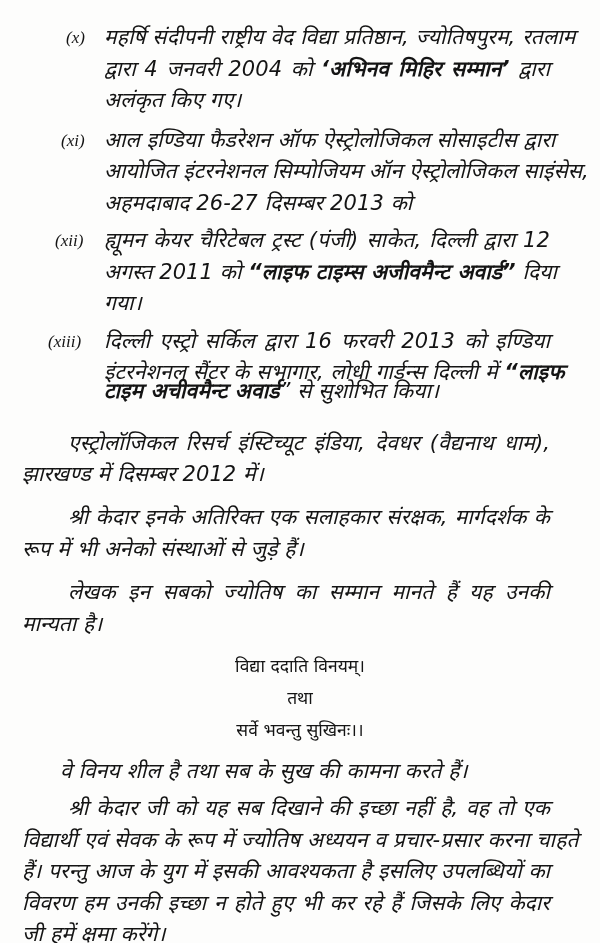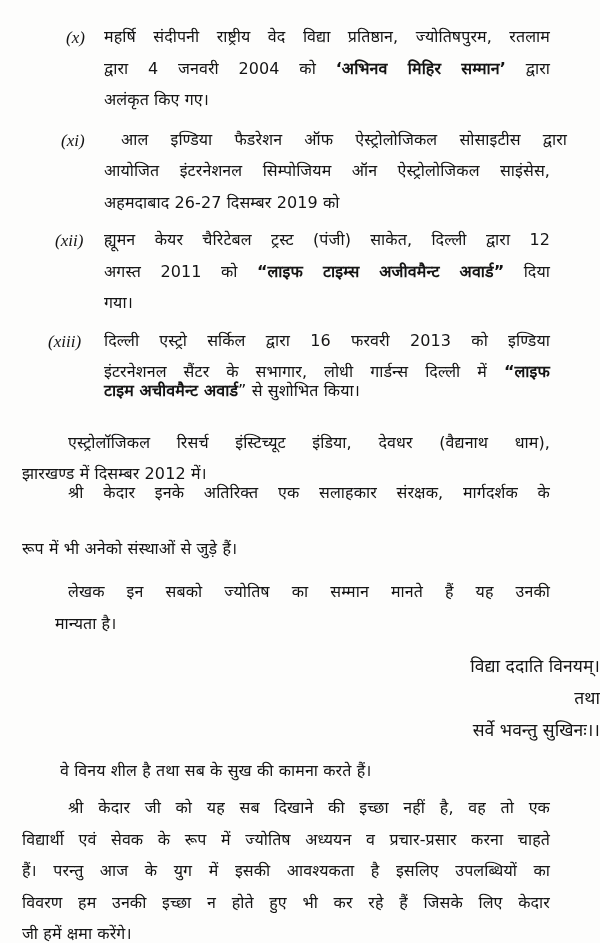--- a/index.html
+++ b/index.html
@@ -16,42 +16,43 @@
       color: #141414;
     }
     .page {
       position: absolute;
       left: 0; top: 0;
       width: 600px; height: 943px;
       background: #fdfdfc;
     }
     .line {
       position: absolute;
-      font-size: 16px;
+      font-size: 21px;
       line-height: 22px;
       white-space: nowrap;
       letter-spacing: 0.1px;
+      font-style: italic;
     }
     .justify {
       text-align: justify;
       text-align-last: justify;
     }
     .marker {
       position: absolute;
       font-family: "Liberation Serif", serif;
       font-style: italic;
       font-size: 17px;
       line-height: 22px;
       white-space: nowrap;
     }
     .bold { font-weight: bold; }
     .center {
       position: absolute;
       left: 0; width: 600px;
-      text-align: right;
+      text-align: center;
       font-size: 17.5px;
       line-height: 22px;
     }
   </style>
 </head>
 <body>
 
 <div class="page">
 
   <div>
@@ -62,28 +63,28 @@
     <div class="line justify" style="left:104px; top:58px; width:446px;">
       <span>द्वारा 4 जनवरी 2004 को </span><span class="bold">‘अभिनव मिहिर सम्मान’</span><span> द्वारा</span>
     </div>
     <div class="line" style="left:104px; top:89px;">
       <span>अलंकृत किए गए।</span>
     </div>
   </div>
 
   <div>
     <span class="marker" style="left:61px; top:130px;">(xi)</span>
-    <div class="line justify" style="left:104px; top:129px; width:446px;margin-left:17px;">
+    <div class="line justify" style="left:104px; top:129px; width:446px;">
       <span>आल इण्डिया फैडरेशन ऑफ ऐस्ट्रोलोजिकल सोसाइटीस द्वारा</span>
     </div>
     <div class="line justify" style="left:104px; top:160px; width:446px;">
       <span>आयोजित इंटरनेशनल सिम्पोजियम ऑन ऐस्ट्रोलोजिकल साइंसेस,</span>
     </div>
     <div class="line" style="left:104px; top:192px;">
-      <span>अहमदाबाद 26-27 दिसम्बर 2019 को</span>
+      <span>अहमदाबाद 26-27 दिसम्बर 2013 को</span>
     </div>
   </div>
 
   <div>
     <span class="marker" style="left:55px; top:230px;font-style:italic;">(xii)</span>
     <div class="line justify" style="left:104px; top:229px; width:446px;">
       <span>ह्यूमन केयर चैरिटेबल ट्रस्ट (पंजी) साकेत, दिल्ली द्वारा 12</span>
     </div>
     <div class="line justify" style="left:104px; top:261px; width:446px;">
       <span>अगस्त 2011 को </span><span class="bold">“लाइफ टाइम्स अजीवमैन्ट अवार्ड”</span><span> दिया</span>
@@ -109,33 +110,33 @@
   <div>
     <div class="line justify" style="left:68px; top:432px; width:482px;">
       <span>एस्ट्रोलॉजिकल रिसर्च इंस्टिच्यूट इंडिया, देवधर (वैद्यनाथ धाम),</span>
     </div>
     <div class="line" style="left:22px; top:463px;">
       <span>झारखण्ड में दिसम्बर 2012 में।</span>
     </div>
   </div>
 
   <div>
-    <div class="line justify" style="left:68px; top:482px; width:482px;">
+    <div class="line justify" style="left:68px; top:506px; width:482px;">
       <span>श्री केदार इनके अतिरिक्त एक सलाहकार संरक्षक, मार्गदर्शक के</span>
     </div>
     <div class="line" style="left:22px; top:538px;">
       <span>रूप में भी अनेको संस्थाओं से जुड़े हैं।</span>
     </div>
   </div>
 
   <div>
     <div class="line justify" style="left:68px; top:581px; width:482px;">
       <span>लेखक इन सबको ज्योतिष का सम्मान मानते हैं यह उनकी</span>
     </div>
-    <div class="line" style="left:22px; top:613px;margin-left:33px;">
+    <div class="line" style="left:22px; top:613px;">
       <span>मान्यता है।</span>
     </div>
   </div>
 
   <div>
     <div class="center" style="top:655px;">विद्या ददाति विनयम्।</div>
     <div class="center" style="top:687px;">तथा</div>
     <div class="center" style="top:719px;">सर्वे भवन्तु सुखिनः।।</div>
   </div>
 

